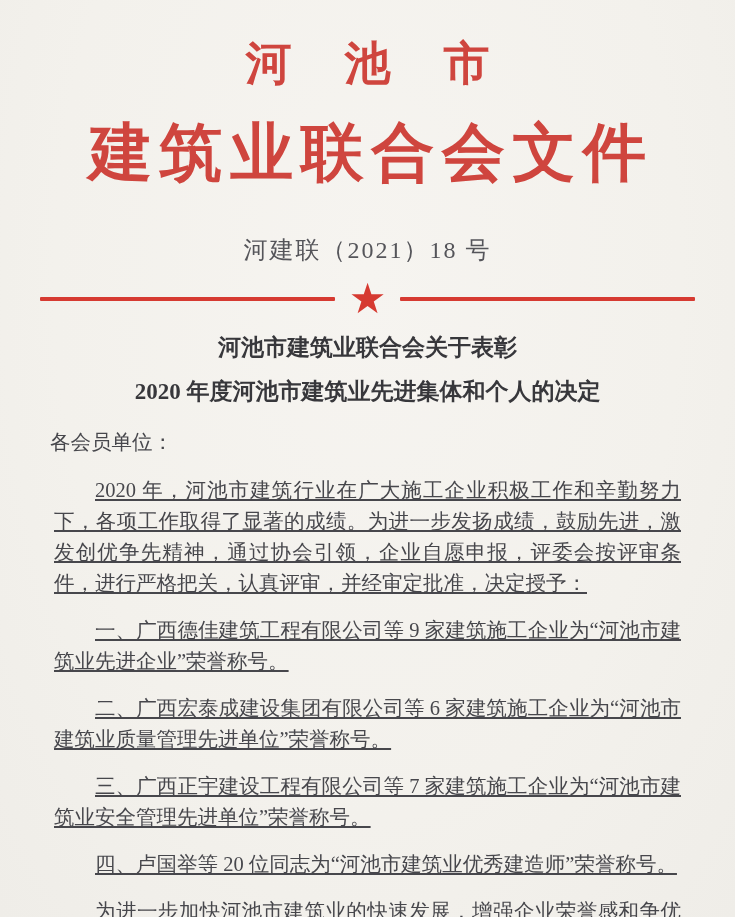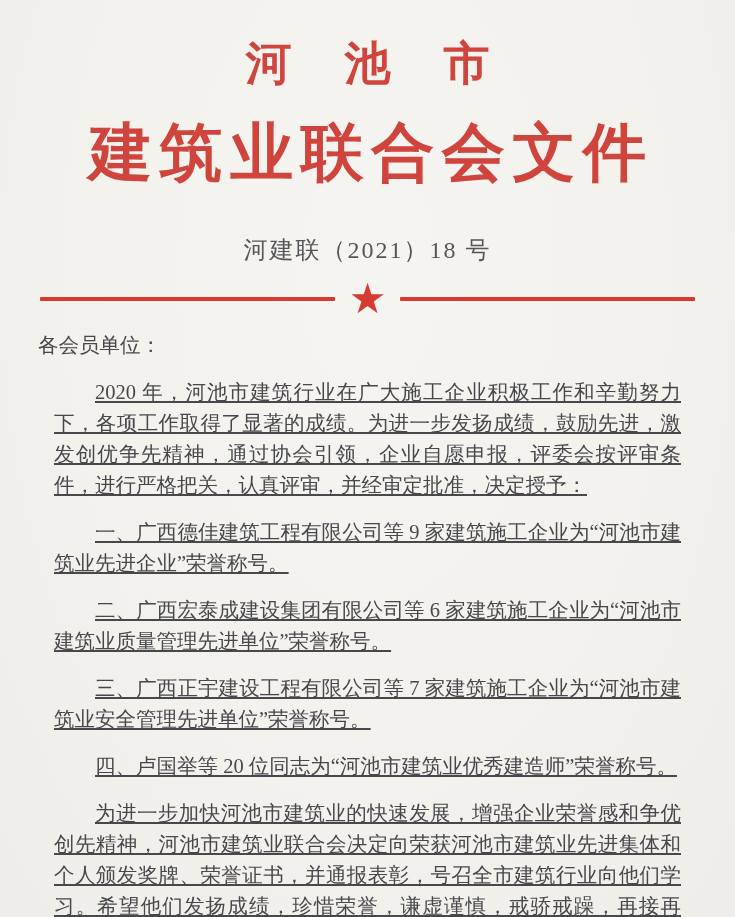--- a/index.html
+++ b/index.html
@@ -76,21 +76,22 @@
     color: #37373b;
   }
   .body-text {
     margin-top: 14px;
     font-size: 20.5px;
     line-height: 31px;
     color: #47474c;
     text-align: justify;
   }
   .salutation {
-    margin: 0;
+    margin: 12px;
+    font-family: Liberation Mono, monospace;
   }
   .para {
     margin: 16px;
     text-indent: 2em;
     text-decoration: underline;
   }
 </style>
 </head>
 <body>
 
@@ -102,20 +103,24 @@
   </div>
 
   <div class="doc-number">河建联（2021）18 号</div>
 
   <div class="divider">
     <span class="rule"></span>
     <span class="star">★</span>
     <span class="rule"></span>
   </div>
 
+  <h1 class="doc-title">
+    <div>河池市建筑业联合会关于表彰</div>
+    <div>2020 年度河池市建筑业先进集体和个人的决定</div>
+  </h1>
 
   <div class="body-text">
     <p class="salutation">各会员单位：</p>
     <div>
         <p class="para">2020 年，河池市建筑行业在广大施工企业积极工作和辛勤努力下，各项工作取得了显著的成绩。为进一步发扬成绩，鼓励先进，激发创优争先精神，通过协会引领，企业自愿申报，评委会按评审条件，进行严格把关，认真评审，并经审定批准，决定授予：</p>
         <p class="para">一、广西德佳建筑工程有限公司等 9 家建筑施工企业为“河池市建筑业先进企业”荣誉称号。</p>
         <p class="para">二、广西宏泰成建设集团有限公司等 6 家建筑施工企业为“河池市建筑业质量管理先进单位”荣誉称号。</p>
         <p class="para">三、广西正宇建设工程有限公司等 7 家建筑施工企业为“河池市建筑业安全管理先进单位”荣誉称号。</p>
         <p class="para">四、卢国举等 20 位同志为“河池市建筑业优秀建造师”荣誉称号。</p>
         <p class="para">为进一步加快河池市建筑业的快速发展，增强企业荣誉感和争优创先精神，河池市建筑业联合会决定向荣获河池市建筑业先进集体和个人颁发奖牌、荣誉证书，并通报表彰，号召全市建筑行业向他们学习。希望他们发扬成绩，珍惜荣誉，谦虚谨慎，戒骄戒躁，再接再厉，奋发进取，再创佳绩。在新的时期、新的年代为河池市建筑业作出更大贡献。</p>

